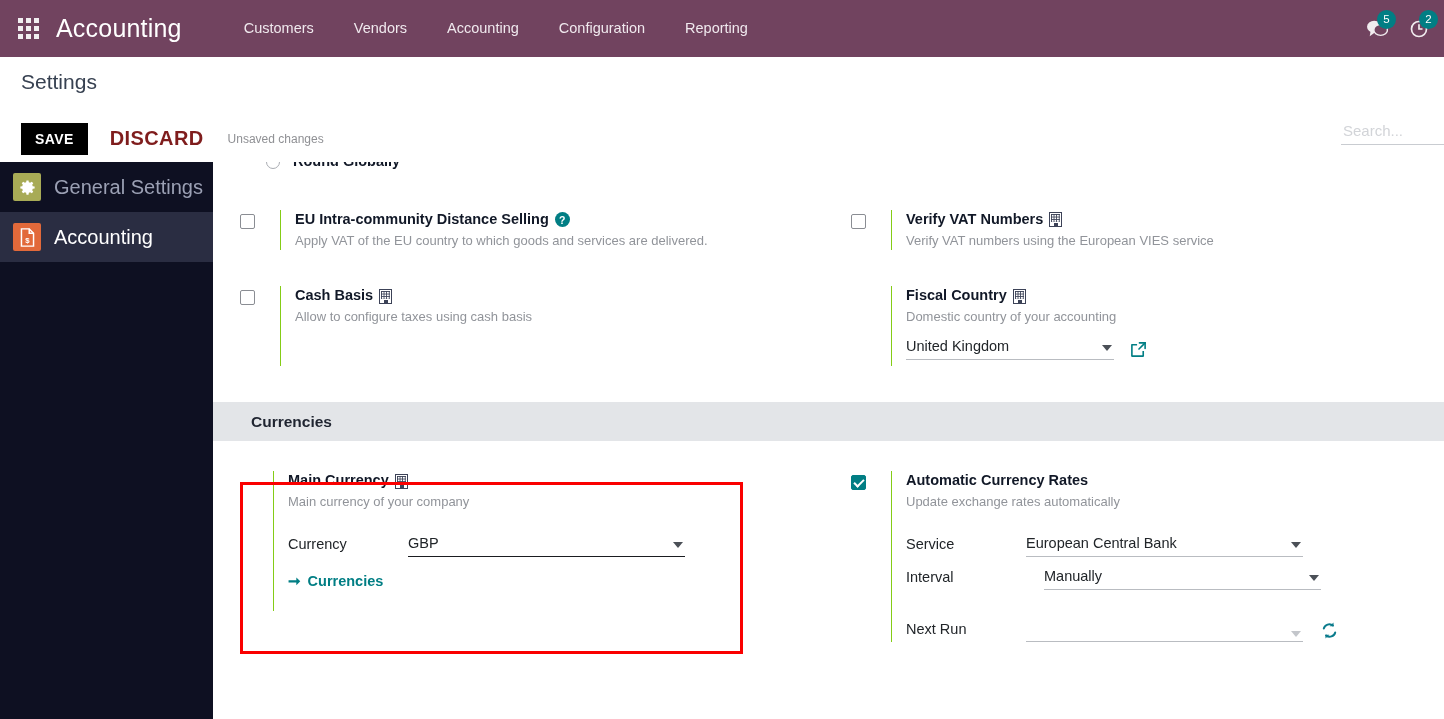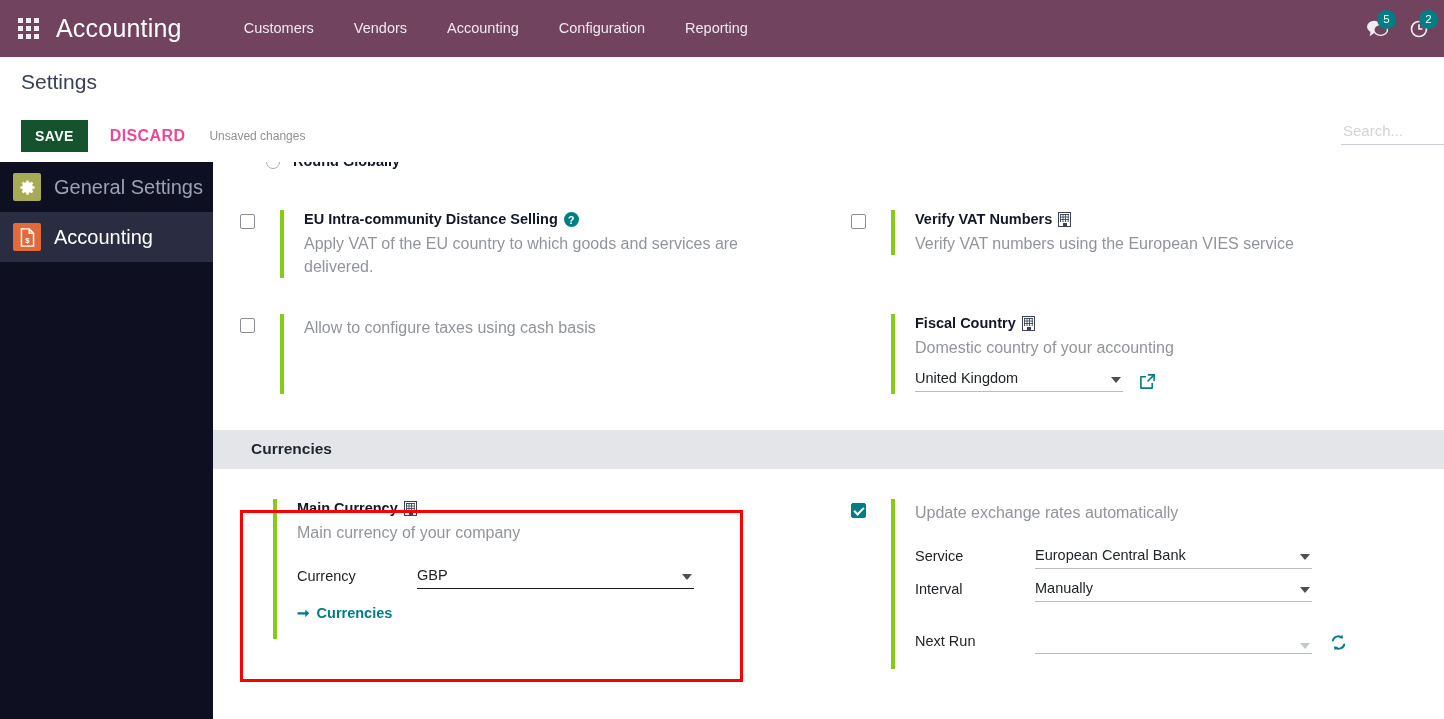--- a/index.html
+++ b/index.html
@@ -63,27 +63,27 @@
   }
   .cp-title {
     position: absolute; left: 14px; top: 13px;
     font-size: 21px; color: #374151; font-weight: 400;
   }
   .cp-buttons {
     position: absolute; left: 14px; top: 62px;
     display: flex; align-items: center;
   }
   .btn-save {
-    background: #14532d; color: #ffffff;
+    background: #000000; color: #ffffff;
     font-size: 14px; font-weight: 700; letter-spacing: .4px;
     padding: 8px 14px; border: none; cursor: pointer;
   }
   .btn-discard {
-    background: transparent; color: #ec4899;
-    font-size: 16px; font-weight: 700; letter-spacing: .4px;
+    background: transparent; color: #7f1d1d;
+    font-size: 20px; font-weight: 700; letter-spacing: .4px;
     padding: 8px 14px; margin-left: 8px; border: none; cursor: pointer;
   }
   .unsaved {
     color: #8f9094; font-size: 12px; margin-left: 10px;
   }
   .cp-search {
     position: absolute; right: -8px; top: 64px;
     width: 118px; border-bottom: 1px solid #c9ccd1;
     padding-bottom: 4px;
   }
@@ -144,29 +144,29 @@
     content: ""; position: absolute;
     left: 4px; top: 1px; width: 4px; height: 8px;
     border: solid #ffffff; border-width: 0 2px 2px 0;
     transform: rotate(45deg);
   }
   .radio {
     width: 14px; height: 14px; border: 1px solid #a9acb2;
     border-radius: 50%; background: #fff; display:block; cursor:pointer;
   }
   .setting-body {
-    border-left: 4px solid #84cc16;
-    padding-left: 20px; flex: 1;
+    border-left: 1px solid #84cc16;
+    padding-left: 14px; flex: 1;
   }
   .s-title {
     font-size: 14.5px; font-weight: 700; color: #111827;
     display: flex; align-items: center; gap: 6px; line-height: 1.35;
   }
   .s-desc {
-    font-size: 16px; color: #91949a; line-height: 1.45;
+    font-size: 13px; color: #91949a; line-height: 1.45;
     margin-top: 2px; max-width: 455px;
   }
 
   
   .bld {
     width: 13px; height: 15px; display:inline-block;
     border: 1.3px solid #3c4257; background: #ffffff;
     position: relative; flex:none; vertical-align: -2px;
   }
   .bld::before {
@@ -366,20 +366,24 @@
     </div>
   </div>
 
   <div class="setting-row" style="margin-top:32px;">
     <div class="col">
       <div class="setting">
         <div class="cbox-wrap">
           <span class="cbox"></span>
         </div>
         <div class="setting-body" style="min-height:80px;">
+          <div class="s-title">
+            <span>Cash Basis</span>
+            <span class="bld"></span>
+          </div>
           <div class="s-desc">Allow to configure taxes using cash basis</div>
         </div>
       </div>
     </div>
     <div class="col">
       <div class="setting" style="padding-left:23px;">
         <div class="cbox-wrap"></div>
         <div class="setting-body" style="min-height:80px;">
           <div class="s-title">
             <span>Fiscal Country</span>
@@ -430,33 +434,34 @@
             </a>
           </div>
         </div>
       </div>
       <div class="col">
         <div class="setting" style="padding-left:23px;">
           <div class="cbox-wrap">
             <span class="cbox checked"></span>
           </div>
           <div class="setting-body" style="min-height:170px;">
+            <div class="s-title">Automatic Currency Rates</div>
             <div class="s-desc">Update exchange rates automatically</div>
 
             <div class="field-row" style="margin-top:21px;">
               <div class="field-label">Service</div>
               <div class="field-ctl">
                 <div class="sel" style="width:277px;">European Central Bank<span class="caret"></span></div>
               </div>
             </div>
 
             <div class="field-row" style="margin-top:9px;">
               <div class="field-label">Interval</div>
               <div class="field-ctl">
-                <div class="sel" style="width:277px;">Manually<span class="caret"></span></div>
+                <div class="sel" style="width:277px;margin-left:18px;">Manually<span class="caret"></span></div>
               </div>
             </div>
 
             <div class="field-row" style="margin-top:31px;">
               <div class="field-label">Next Run</div>
               <div class="field-ctl">
                 <div class="sel muted" style="width:277px;min-height:20px;">
                     <span class="caret"></span>
                   </div>
               </div>

